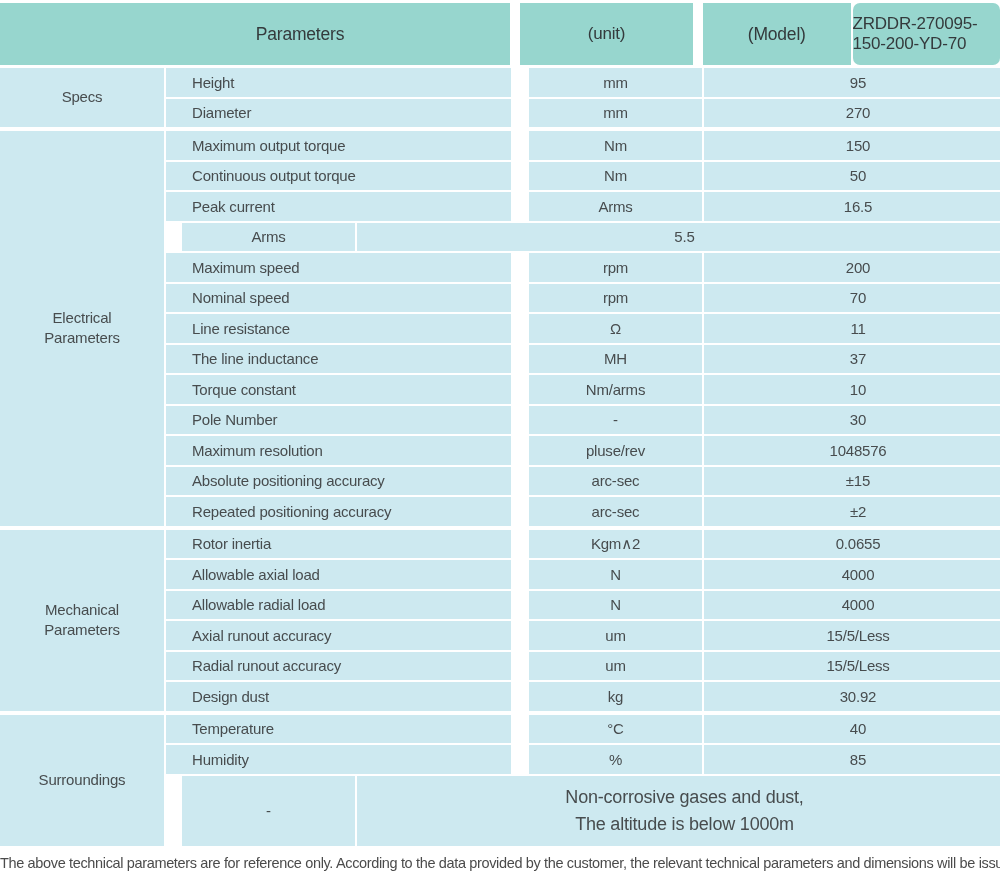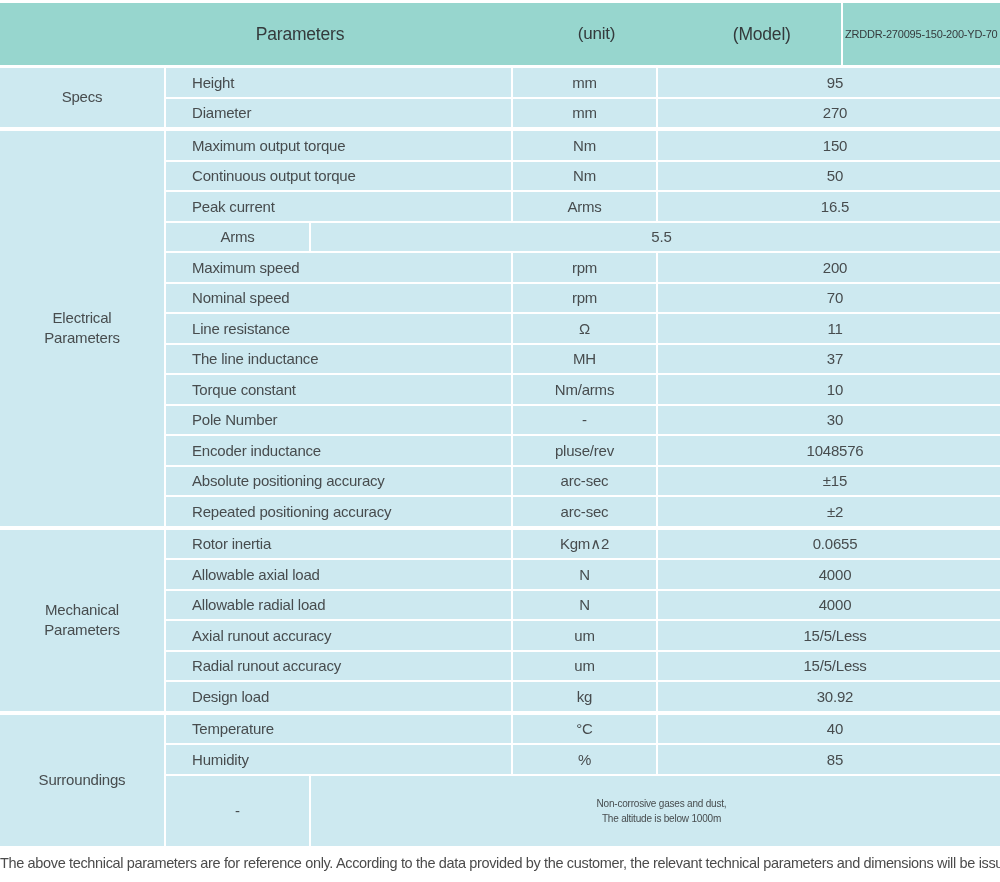--- a/index.html
+++ b/index.html
@@ -14,48 +14,48 @@
   html,body{margin:0;padding:0;}
   body{
     width:1000px;height:882px;overflow:hidden;position:relative;
     background:var(--page-bg);
     font-family:"Liberation Sans","DejaVu Sans",sans-serif;
     color:var(--body-text);
     letter-spacing:-0.2px;
   }
   .spec-table{position:absolute;left:0;top:3px;width:1000px;}
   
-  .t-header{display:flex;gap:0;height:62px;margin-bottom:3px;}
+  .t-header{display:flex;gap:10px;height:62px;margin-bottom:3px;}
   .hcell{background:var(--header-bg);color:var(--header-text);}
   .h-params{
     width:510px;display:flex;align-items:center;justify-content:center;
     padding-left:90px;font-size:17.5px;
   }
   .h-unit{width:173px;display:flex;align-items:center;justify-content:center;font-size:17px;}
   .h-model{flex:1;display:flex;gap:2px;background:transparent;}
   .h-model-label{flex:1;background:var(--header-bg);color:var(--header-text);
     display:flex;align-items:center;justify-content:center;font-size:17.5px;}
   .h-model-value{flex:1;background:var(--header-bg);color:var(--header-text);
-    display:flex;align-items:center;justify-content:center;font-size:11px;}
+    display:flex;align-items:center;justify-content:center;font-size:17px;border-radius:7px;}
   
   .t-body{display:flex;flex-direction:column;gap:4px;}
   .section{display:flex;gap:2px;}
   .group-cell{
     width:164px;background:var(--body-bg);
     display:flex;align-items:center;justify-content:center;
     text-align:center;font-size:15px;line-height:1.35;padding:0 14px;
   }
   .rows{flex:1;display:flex;flex-direction:column;gap:2px;}
   .row{display:flex;gap:2px;height:28.5px;flex:none;}
   .row.tall{height:70px;}
   .cell{background:var(--body-bg);display:flex;align-items:center;font-size:15px;}
   .name-cell{width:345px;padding-left:26px;}
-  .unit-cell{width:143px;justify-content:center;}
+  .unit-cell{width:173px;justify-content:center;margin-left:16px;}
   .value-cell{flex:1;justify-content:center;text-align:center;white-space:pre-line;padding-left:12px;}
-  .row.tall .value-cell{font-size:10px;line-height:1.5;text-align:center;}
+  .row.tall .value-cell{font-size:18px;line-height:1.5;text-align:center;}
   
   .footnote{
     position:absolute;left:0;top:855px;width:1000px;
     text-align:center;font-size:14.5px;letter-spacing:-0.35px;
     white-space:nowrap;color:var(--footnote-text);
   }
 </style>
 </head>
 <body>
 
@@ -130,21 +130,21 @@
             <div class="cell name-cell">Torque constant</div>
             <div class="cell unit-cell">Nm/arms</div>
             <div class="cell value-cell">10</div>
           </div>
           <div class="row">
             <div class="cell name-cell">Pole Number</div>
             <div class="cell unit-cell">-</div>
             <div class="cell value-cell">30</div>
           </div>
           <div class="row">
-            <div class="cell name-cell">Encoder inductance</div>
+            <div class="cell name-cell">Maximum resolution</div>
             <div class="cell unit-cell">pluse/rev</div>
             <div class="cell value-cell">1048576</div>
           </div>
           <div class="row">
             <div class="cell name-cell">Absolute positioning accuracy</div>
             <div class="cell unit-cell">arc-sec</div>
             <div class="cell value-cell">±15</div>
           </div>
           <div class="row">
             <div class="cell name-cell">Repeated positioning accuracy</div>
@@ -175,21 +175,21 @@
             <div class="cell name-cell">Axial runout accuracy</div>
             <div class="cell unit-cell">um</div>
             <div class="cell value-cell">15/5/Less</div>
           </div>
           <div class="row">
             <div class="cell name-cell">Radial runout accuracy</div>
             <div class="cell unit-cell">um</div>
             <div class="cell value-cell">15/5/Less</div>
           </div>
           <div class="row">
-            <div class="cell name-cell">Design load</div>
+            <div class="cell name-cell">Design dust</div>
             <div class="cell unit-cell">kg</div>
             <div class="cell value-cell">30.92</div>
           </div>
         </div>
       </div>
       <div class="section">
         <div class="group-cell">Surroundings</div>
         <div class="rows">
           <div class="row">
             <div class="cell name-cell">Temperature</div>

